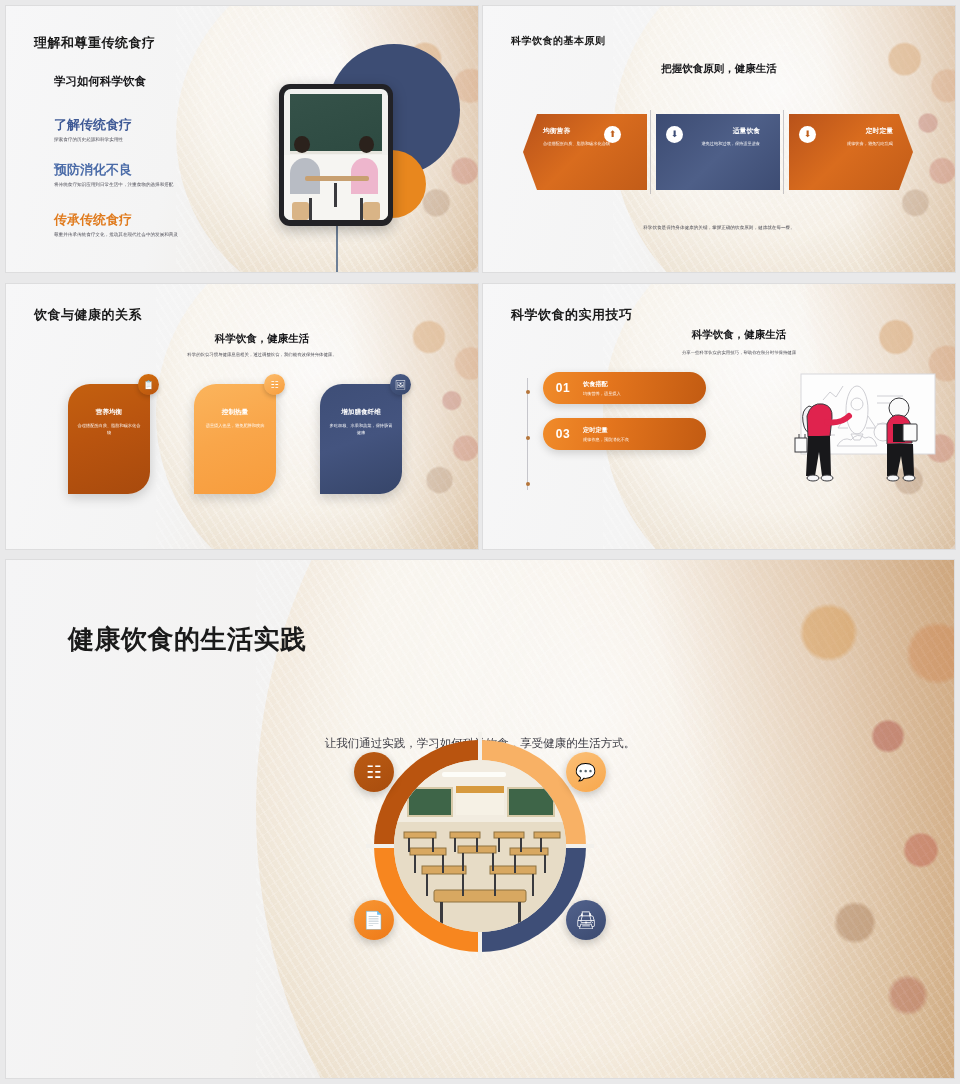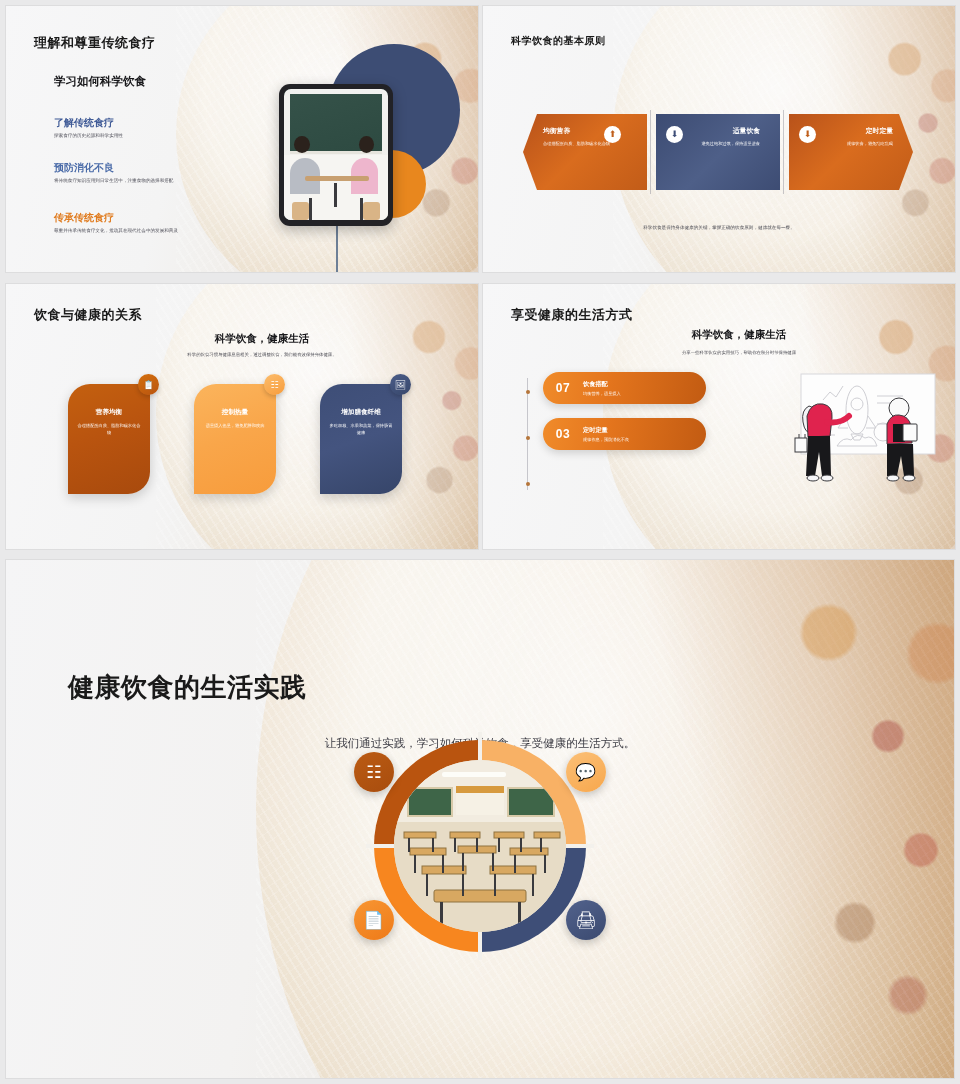--- a/index.html
+++ b/index.html
@@ -69,21 +69,21 @@
     z-index: 6;
   }
 
   
   #s1 { left: 6px; top: 6px; width: 472px; height: 266px; }
   #s1 .bg-bowl { left: 170px; top: -52px; width: 360px; height: 360px; }
   #s1 .bg-spice { right: 0; top: 0; width: 190px; height: 266px; opacity: .55; }
   #s1 .slide-title { left: 28px; top: 28px; font-size: 13px; }
   #s1 .s1-sub { left: 48px; top: 68px; font-size: 11.5px; font-weight: bold; color: #17171a; position: absolute; z-index: 6; }
   .bullet { position: absolute; z-index: 6; width: 160px; }
-  .bullet .b-head { font-size: 10px; font-weight: bold; margin-bottom: 2px; }
+  .bullet .b-head { font-size: 13px; font-weight: bold; margin-bottom: 2px; }
   .bullet .b-body { font-size: 4.6px; color: #4b4b55; line-height: 1.55; }
   #b1 { left: 48px; top: 110px; }
   #b2 { left: 48px; top: 155px; }
   #b3 { left: 48px; top: 205px; }
 
   .circle-navy {
     position: absolute; border-radius: 50%;
     background: #3d4d74; z-index: 2;
   }
   .circle-orange {
@@ -237,21 +237,21 @@
     right: 0; top: 0; width: 330px; height: 518px; opacity: .72;
     background:
       radial-gradient(circle at 62% 14%, rgba(205,130,44,.55) 0 5%, rgba(0,0,0,0) 6%),
       radial-gradient(circle at 80% 34%, rgba(152,34,28,.50) 0 3.2%, rgba(0,0,0,0) 4%),
       radial-gradient(circle at 90% 56%, rgba(172,46,32,.48) 0 3.6%, rgba(0,0,0,0) 4.4%),
       radial-gradient(circle at 70% 70%, rgba(128,68,26,.40) 0 4%, rgba(0,0,0,0) 5%),
       radial-gradient(circle at 95% 18%, rgba(196,98,34,.40) 0 5%, rgba(0,0,0,0) 6%),
       radial-gradient(circle at 86% 84%, rgba(150,40,28,.40) 0 3%, rgba(0,0,0,0) 4%),
       linear-gradient(255deg, rgba(168,96,34,.52), rgba(168,96,34,0) 68%);
   }
-  #s5 .slide-title { left: 62px; top: 62px; font-size: 26px; margin-top: 48px; }
+  #s5 .slide-title { left: 62px; top: 62px; font-size: 26px; }
   #s5 .sub-head { left: 0; right: 0; top: 130px; font-size: 22px; }
   #s5 .sub-desc { left: 0; right: 0; top: 176px; font-size: 11.5px; color: #3c3c44; }
 
   .donut-wrap { position: absolute; left: 358px; top: 170px; width: 232px; height: 232px; z-index: 7; }
   .donut { position: absolute; inset: 0; border-radius: 50%; }
   .donut-photo {
     position: absolute; left: 30px; top: 30px; right: 30px; bottom: 30px;
     border-radius: 50%; overflow: hidden;
     box-shadow: inset 0 0 14px rgba(0,0,0,.12);
   }
@@ -319,20 +319,21 @@
   </div>
 
   <div class="slide" id="s2">
     <div class="bg-wood"></div>
     <div class="bg-bowl">
       <div class="bg-grain"></div>
     </div>
     <div class="bg-spice"></div>
 
     <div class="slide-title">科学饮食的基本原则</div>
+    <div class="sub-head">把握饮食原则，健康生活</div>
 
     <div class="chev-row">
       <div class="chev c-orange arrow-l">
         <div class="c-icon right up">⬆</div>
         <div class="c-title">均衡营养</div>
         <div class="c-body">合理搭配蛋白质、脂肪和碳水化合物</div>
       </div>
       <div class="chev-sep"></div>
       <div class="chev c-navy align-right">
         <div class="c-icon left down">⬇</div>
@@ -380,32 +381,32 @@
     </div>
   </div>
 
   <div class="slide" id="s4">
     <div class="bg-wood"></div>
     <div class="bg-bowl">
       <div class="bg-grain"></div>
     </div>
     <div class="bg-spice"></div>
 
-    <div class="slide-title">享受健康的生活方式</div>
+    <div class="slide-title">科学饮食的实用技巧</div>
     <div class="sub-head">科学饮食，健康生活</div>
     <div class="sub-desc">分享一些科学饮食的实用技巧，帮助你在秋分时节保持健康</div>
 
     <div class="steps">
       <div class="step-rail"></div>
       <div class="step-dot" style="top:18px;"></div>
       <div class="step-dot" style="top:64px;"></div>
       <div class="step-dot" style="top:110px;"></div>
 
       <div class="step st-orange">
-        <div class="step-num">07</div>
+        <div class="step-num">01</div>
         <div class="step-txt">
           <div class="s-title">饮食搭配</div>
           <div class="s-body">均衡营养，适量摄入</div>
         </div>
       </div>
       <div class="step st-orange">
         <div class="step-num">03</div>
         <div class="step-txt">
           <div class="s-title">定时定量</div>
           <div class="s-body">规律作息，预防消化不良</div>

